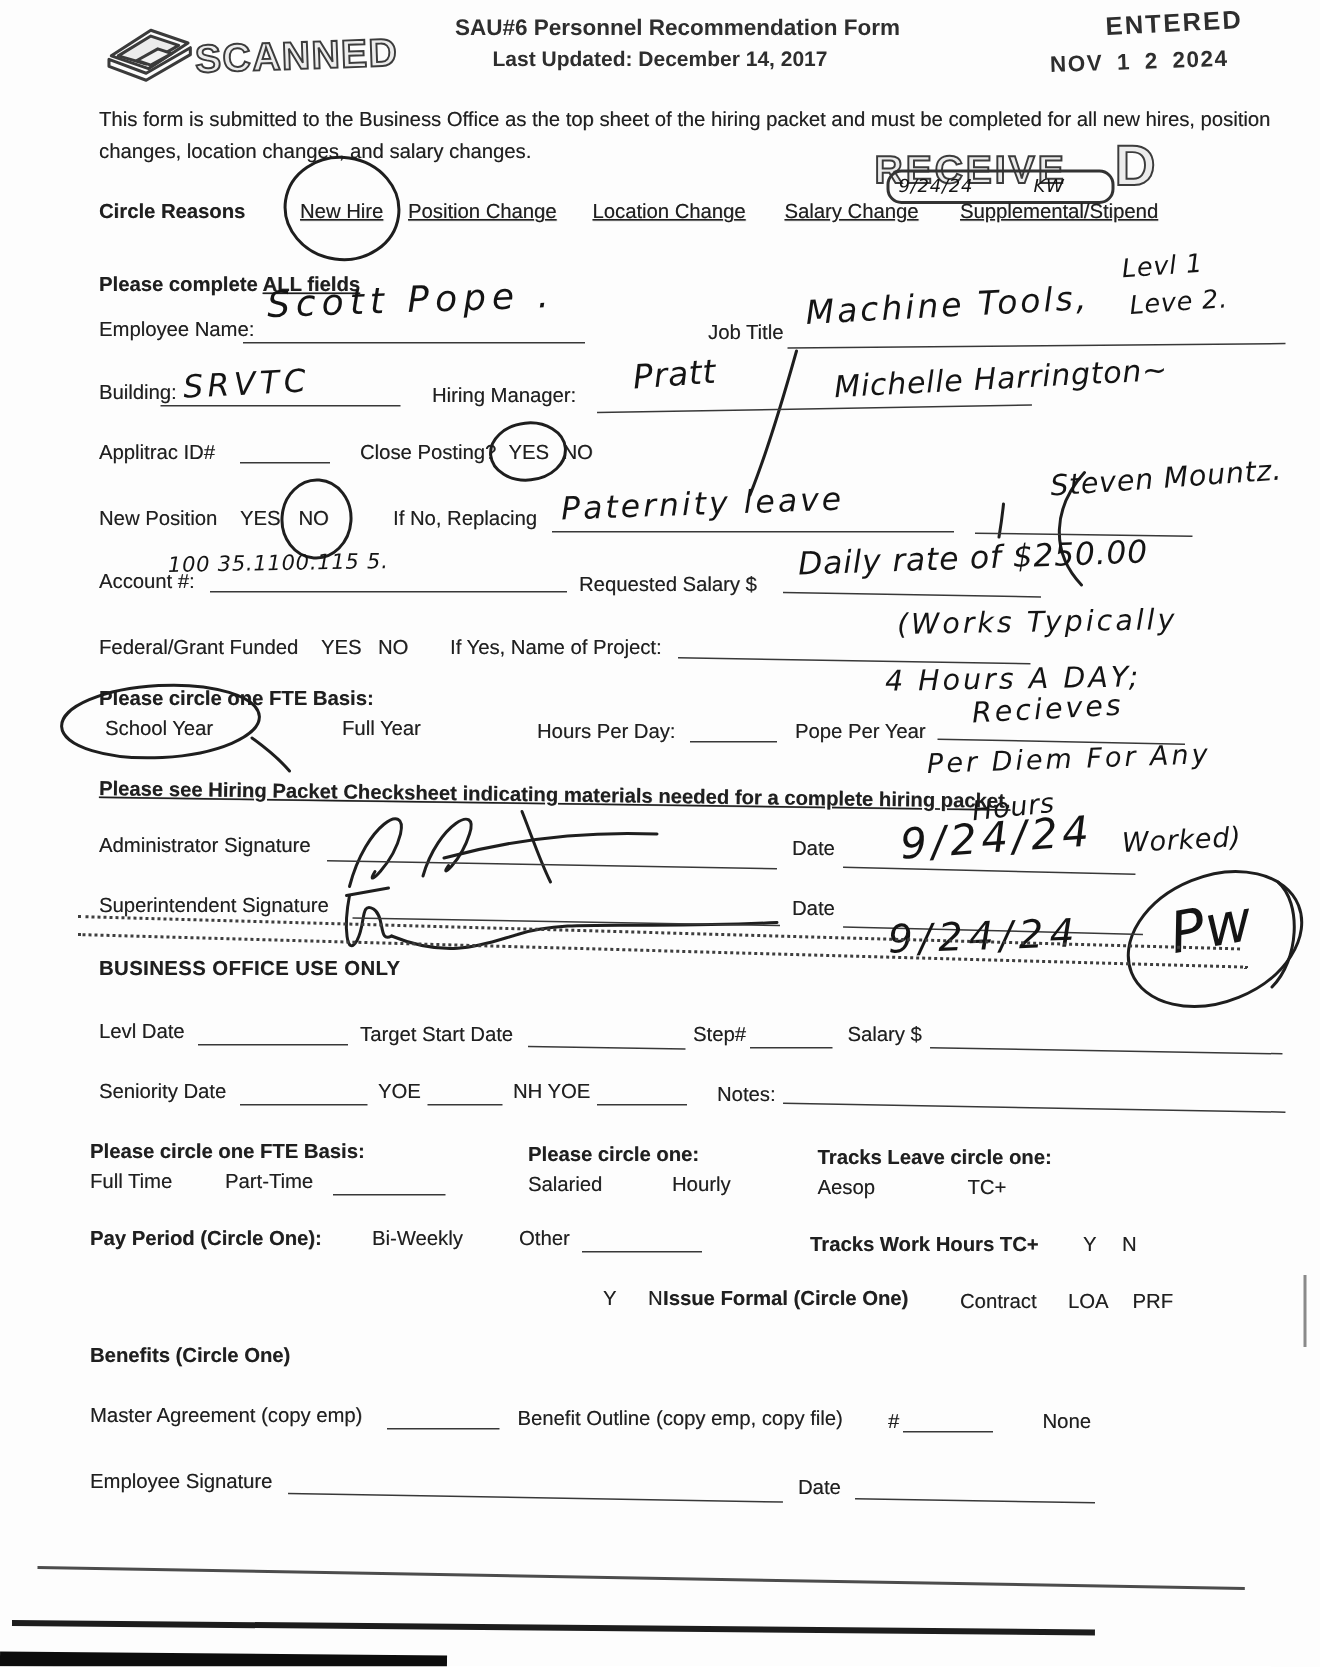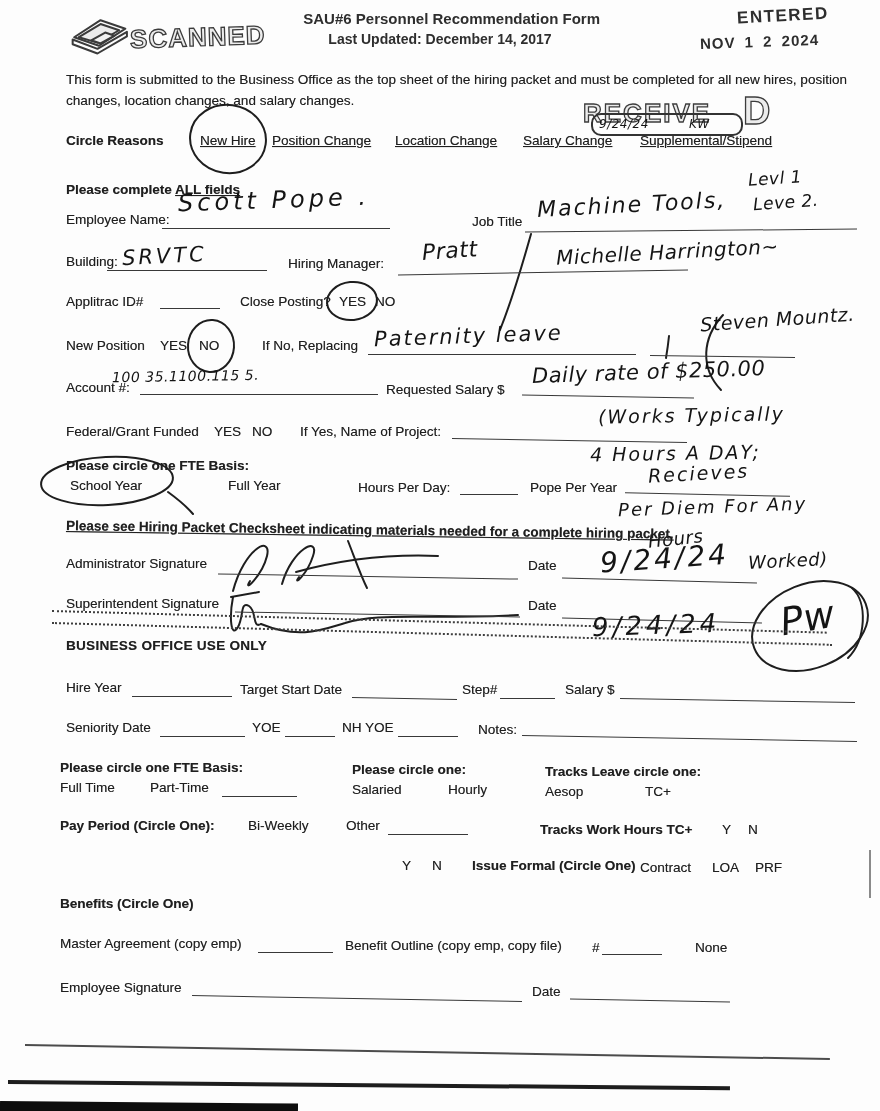--- a/index.html
+++ b/index.html
@@ -157,21 +157,21 @@
   <div class="a lbl" style="left:528px;top:598px;">Date</div>
   <div class="ln" style="left:562px;top:620px;width:200px;transform:rotate(1.4deg);"></div>
   <div class="a hw" style="left:592px;top:610px;font-size:26px;letter-spacing:4px;transform:rotate(-2deg);">9/24/24</div>
   <div class="a hw" style="left:780px;top:596px;font-size:38px;transform:rotate(-10deg);">Pw</div>
 
   <div class="dot" style="left:52px;top:610px;width:775px;transform:rotate(1.6deg);"></div>
   <div class="dot" style="left:52px;top:622px;width:780px;transform:rotate(1.6deg);"></div>
 
   <div class="a lbl b" style="left:66px;top:638px;letter-spacing:0.3px;">BUSINESS OFFICE USE ONLY</div>
 
-  <div class="a lbl" style="left:66px;top:680px;">Hire Year</div>
+  <div class="a lbl" style="left:66px;top:680px;">Levl Date</div>
   <div class="ln" style="left:132px;top:696px;width:100px;"></div>
   <div class="a lbl" style="left:240px;top:682px;">Target Start Date</div>
   <div class="ln" style="left:352px;top:698px;width:105px;transform:rotate(1deg);"></div>
   <div class="a lbl" style="left:462px;top:682px;">Step#</div>
   <div class="ln" style="left:500px;top:698px;width:55px;"></div>
   <div class="a lbl" style="left:565px;top:682px;">Salary $</div>
   <div class="ln" style="left:620px;top:700px;width:235px;transform:rotate(1deg);"></div>
 
   <div class="a lbl" style="left:66px;top:720px;">Seniority Date</div>
   <div class="ln" style="left:160px;top:736px;width:85px;"></div>
@@ -197,21 +197,21 @@
   <div class="a lbl b" style="left:60px;top:818px;">Pay Period (Circle One):</div>
   <div class="a lbl" style="left:248px;top:818px;">Bi-Weekly</div>
   <div class="a lbl" style="left:346px;top:818px;">Other</div>
   <div class="ln" style="left:388px;top:834px;width:80px;"></div>
   <div class="a lbl b" style="left:540px;top:822px;">Tracks Work Hours TC+</div>
   <div class="a lbl" style="left:722px;top:822px;">Y</div>
   <div class="a lbl" style="left:748px;top:822px;">N</div>
 
   <div class="a lbl" style="left:402px;top:858px;">Y</div>
   <div class="a lbl" style="left:432px;top:858px;">N</div>
-  <div class="a lbl b" style="left:472px;top:858px;">Issue Formal (Circle One)</div>
+  <div class="a lbl b" style="left:442px;top:858px;">Issue Formal (Circle One)</div>
   <div class="a lbl" style="left:640px;top:860px;">Contract</div>
   <div class="a lbl" style="left:712px;top:860px;text-align:right;">LOA</div>
   <div class="a lbl" style="left:755px;top:860px;">PRF</div>
 
   <div class="a lbl b" style="left:60px;top:896px;">Benefits (Circle One)</div>
 
   <div class="a lbl" style="left:60px;top:936px;">Master Agreement (copy emp)</div>
   <div class="ln" style="left:258px;top:952px;width:75px;"></div>
   <div class="a lbl" style="left:345px;top:938px;">Benefit Outline (copy emp, copy file)</div>
   <div class="a lbl" style="left:592px;top:940px;">#</div>

